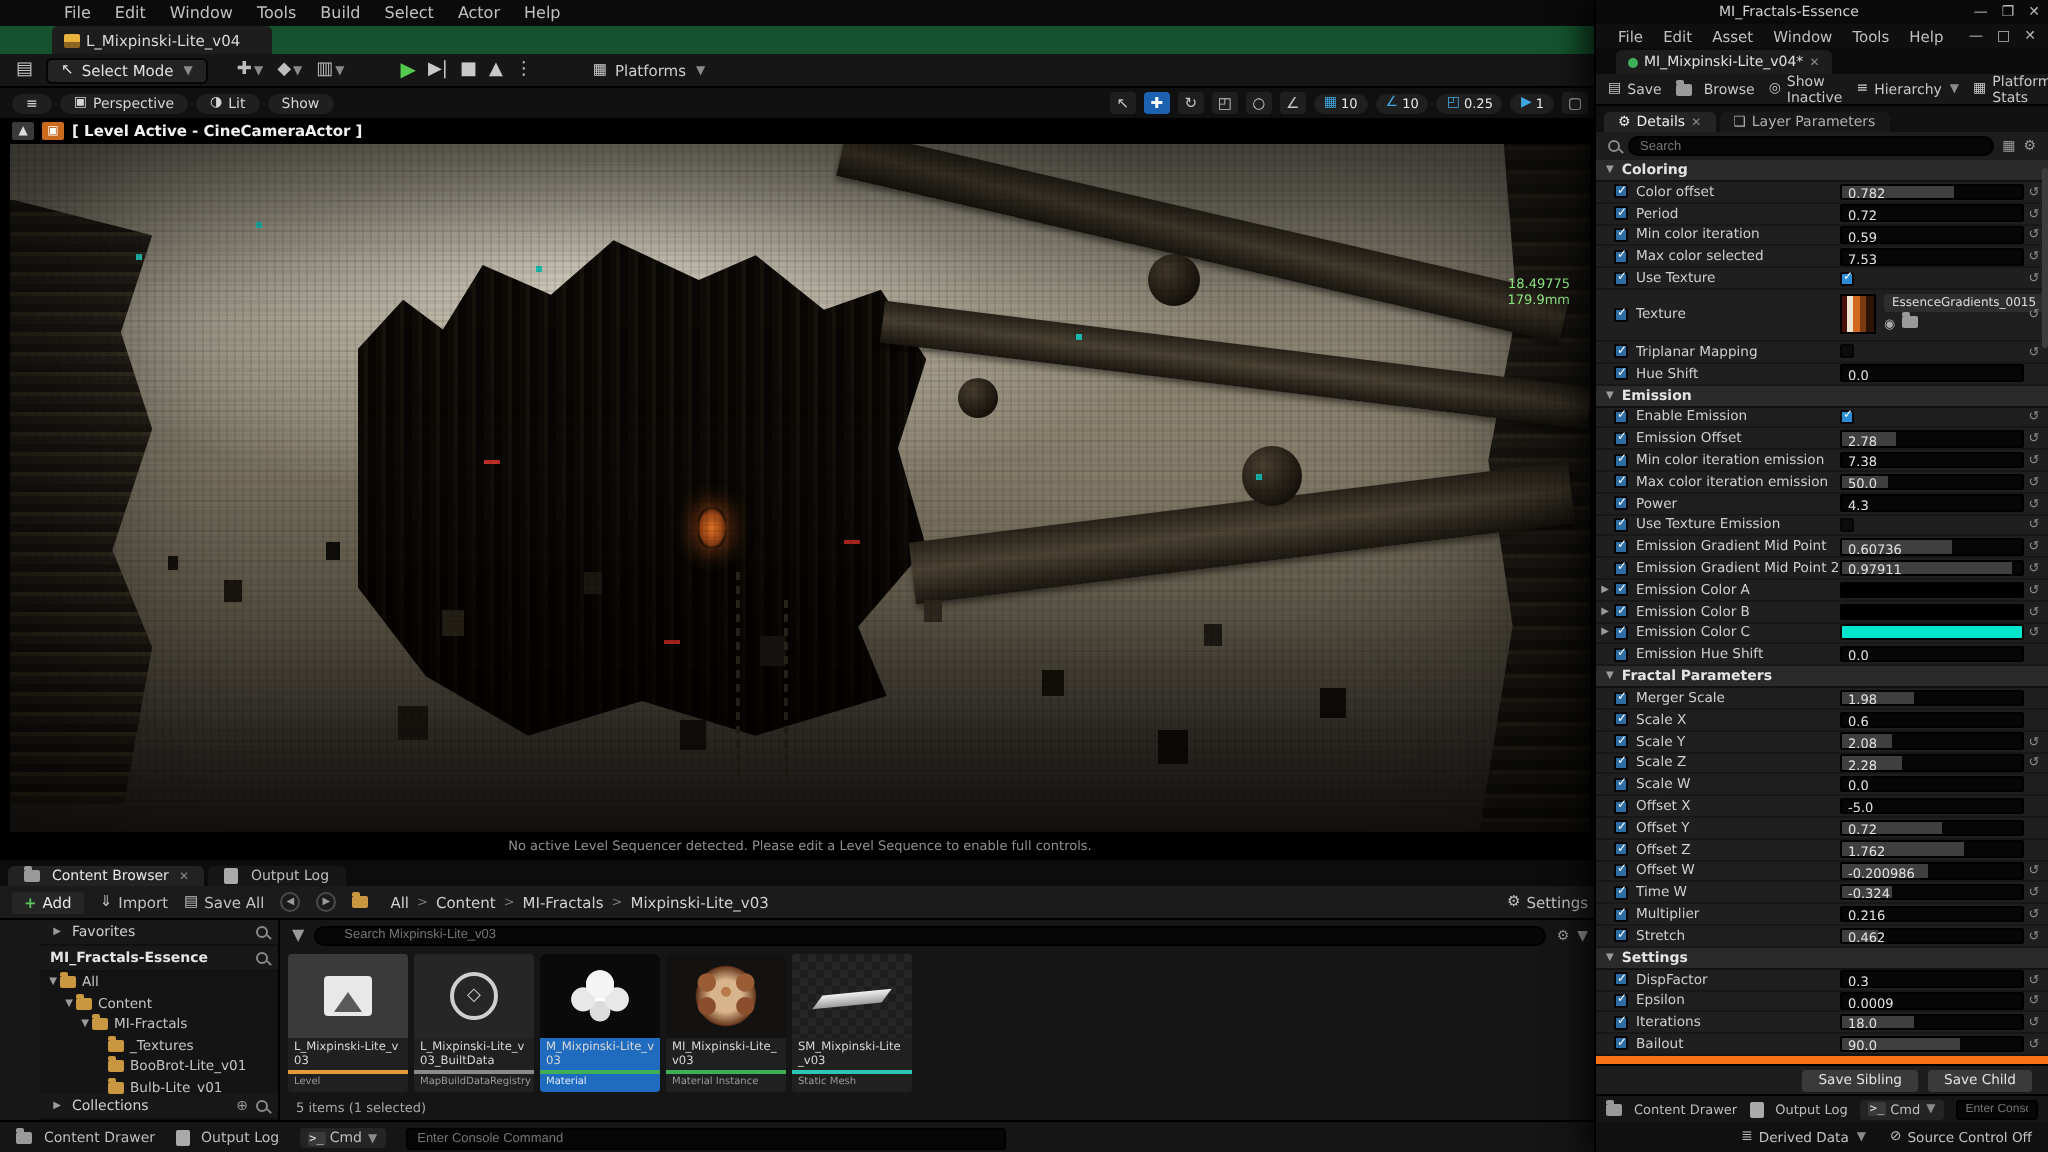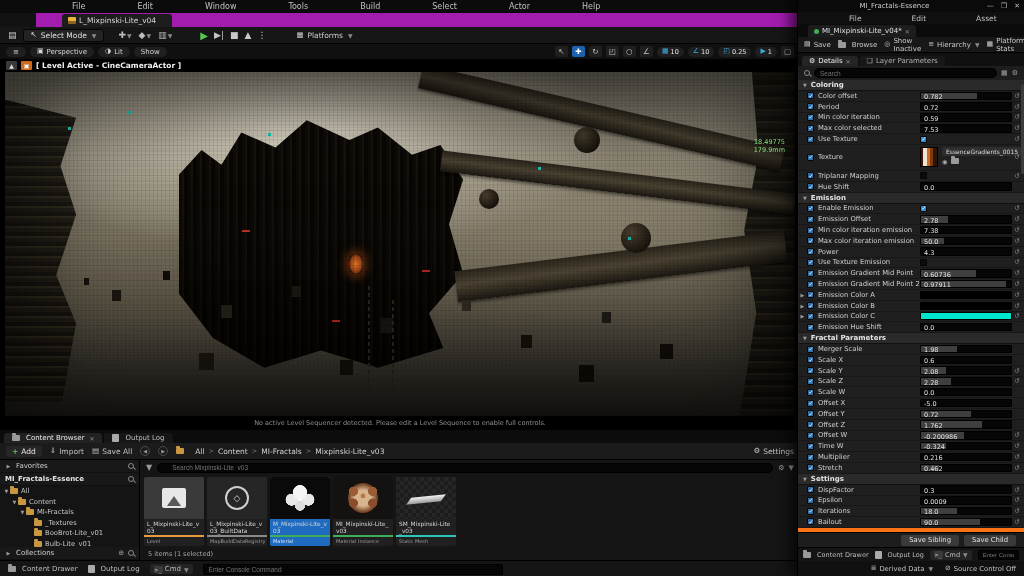--- a/index.html
+++ b/index.html
@@ -12,22 +12,22 @@
   .folder{display:inline-block;width:8px;height:6px;background:#c9973f;border-radius:1px;position:relative;margin-right:3px;flex:0 0 auto;}
   .folder::before{content:"";position:absolute;top:-2px;left:0;width:4px;height:2px;background:inherit;border-radius:1px 1px 0 0;}
   .folder.grey{background:#9a9a9a;}
   .isearch{display:inline-block;width:6px;height:6px;border:1px solid #8a8a8a;border-radius:50%;position:relative;flex:0 0 auto;}
   .isearch::after{content:"";position:absolute;width:3px;height:1px;background:#8a8a8a;transform:rotate(45deg);right:-3px;bottom:-1px;}
   .doc{display:inline-block;width:7px;height:8px;background:#aaa;border-radius:1px;margin-right:3px;}
 
   
   .main-window{position:absolute;left:0;top:0;width:800px;height:576px;background:#121212;display:flex;flex-direction:column;}
   .titlebar{height:13px;background:#0b0b0b;display:flex;align-items:center;padding-left:26px;gap:2px;flex:0 0 auto;}
-  .menu-item{font-size:8px;color:#c0c0c0;padding:0 6px;cursor:default;margin-left:40px;}
-  .tabrow{height:14px;background:#a21caf;display:flex;align-items:flex-end;padding-left:26px;flex:0 0 auto;margin-left:36px;}
+  .menu-item{font-size:8px;color:#c0c0c0;padding:0 6px;cursor:default;}
+  .tabrow{height:14px;background:#14532d;display:flex;padding-left:26px;flex:0 0 auto;}
   .level-tab{display:flex;align-items:center;gap:3px;background:#1d1d1d;border-radius:3px 3px 0 0;padding:2px 16px 2px 6px;font-size:7.5px;color:#d8d8d8;}
   .landscape{display:inline-block;width:8px;height:7px;background:linear-gradient(180deg,#e8b23c 55%,#8a6420 55%);border-radius:1px;}
   .toolbar{height:17px;background:#161616;display:flex;align-items:center;gap:6px;padding:0 8px;border-bottom:1px solid #000;flex:0 0 auto;}
   .tb-icon{font-size:9px;color:#c8c8c8;}
   .mode-pill{display:flex;align-items:center;gap:4px;background:#232323;border:1px solid #050505;border-radius:3px;padding:1px 7px;font-size:7.5px;color:#e0e0e0;}
   .tb-group{display:flex;align-items:center;gap:7px;margin-left:8px;font-size:9px;color:#bdbdbd;}
   .dd{font-size:6px;color:#8a8a8a;margin-left:1px;}
   .play{color:#55c94f;font-size:10px;margin-left:22px;}
   .platforms{display:flex;align-items:center;gap:4px;margin-left:24px;font-size:7.5px;color:#cfcfcf;}
 
@@ -90,21 +90,21 @@
   .cb-tab .x{color:#8a8a8a;font-size:6px;margin-left:2px;}
   .cb-toolbar{height:17px;display:flex;align-items:center;gap:8px;padding:0 6px;background:#1b1b1b;border-bottom:1px solid #000;font-size:7.5px;flex:0 0 auto;}
   .add-btn{display:flex;align-items:center;gap:3px;color:#e8e8e8;background:#262626;border-radius:2px;padding:1px 6px;}
   .add-btn .plus{color:#58c858;font-weight:bold;}
   .cb-act{display:flex;align-items:center;gap:3px;color:#c2c2c2;}
   .navcirc{width:10px;height:10px;border:1px solid #4a4a4a;border-radius:50%;display:flex;align-items:center;justify-content:center;font-size:5px;color:#9a9a9a;}
   .crumbs{display:flex;align-items:center;gap:4px;font-size:7.5px;color:#d0d0d0;}
   .crumb-sep{color:#7a7a7a;font-size:6.5px;}
   .cb-settings{margin-left:auto;display:flex;align-items:center;gap:3px;color:#c2c2c2;}
   .cb-body{flex:1;display:flex;min-height:0;}
-  .cb-left{width:140px;background:#181818;border-right:1px solid #000;display:flex;flex-direction:column;font-size:7px;}
+  .cb-left{width:140px;background:#181818;border-right:1px solid #000;display:flex;flex-direction:column;font-size:7px;padding-left:20px;}
   .src-row{height:13px;display:flex;align-items:center;gap:4px;padding:0 5px;color:#cfcfcf;border-bottom:1px solid #101010;flex:0 0 auto;}
   .src-row .grow{flex:1;} .src-row.bold{font-weight:bold;color:#e4e4e4;}
   .tree{flex:1;overflow:hidden;background:#141414;}
   .tree-row{height:10.5px;display:flex;align-items:center;font-size:6.8px;color:#c4c4c4;white-space:nowrap;}
   .tri{color:#9a9a9a;font-size:5px;width:7px;text-align:center;flex:0 0 auto;}
   .cb-right{flex:1;display:flex;flex-direction:column;min-width:0;}
   .filter-row{height:15px;display:flex;align-items:center;gap:5px;padding:0 6px;flex:0 0 auto;}
   .funnel{color:#9a9a9a;font-size:8px;}
   .cb-search{flex:1;height:10px;background:#060606;border:1px solid #000;border-radius:6px;color:#bbb;font-size:6.5px;padding:0 14px;}
   .view-icons{color:#9a9a9a;font-size:7px;display:flex;gap:4px;}

